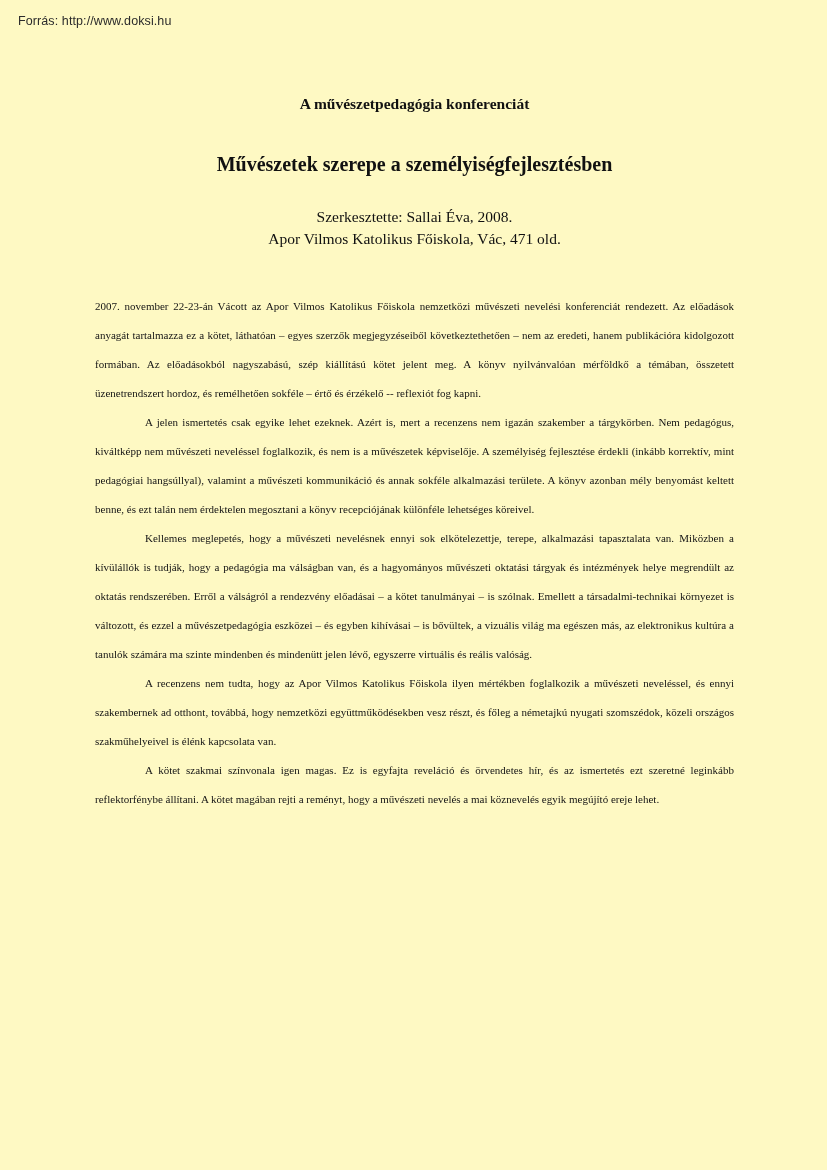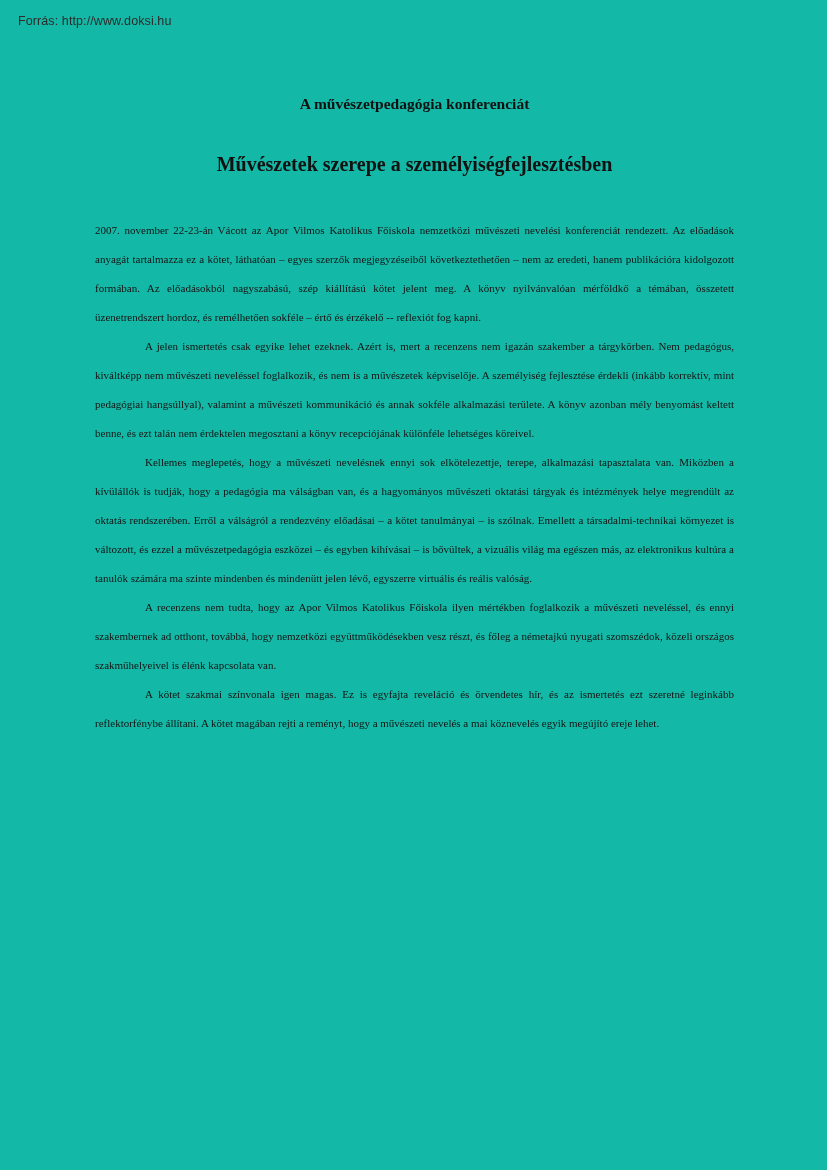--- a/index.html
+++ b/index.html
@@ -6,21 +6,21 @@
   html, body {
     margin: 0;
     padding: 0;
     background: #ffffff;
   }
   .page {
     position: relative;
     width: 827px;
     height: 1170px;
     margin: 0 auto;
-    background: #14b8a6;
+    background: #fef9c3;
     overflow: hidden;
     box-sizing: border-box;
   }
 
   
   .source-header {
     position: absolute;
     left: 18px;
     top: 13px;
     font-family: "Liberation Sans", "DejaVu Sans", sans-serif;
@@ -93,20 +93,24 @@
 
 <div class="page">
 
   <div class="source-header">Forrás: http://www.doksi.hu</div>
 
   <div class="content">
 
     <div class="title-block">
       <h1 class="doc-title">A művészetpedagógia konferenciát</h1>
       <h2 class="doc-subtitle">Művészetek szerepe a személyiségfejlesztésben</h2>
+      <div class="credits">
+        <p class="credit-line">Szerkesztette: Sallai Éva, 2008.</p>
+        <p class="credit-line">Apor Vilmos Katolikus Főiskola, Vác, 471 old.</p>
+      </div>
     </div>
 
     <div class="body-text">
       <p>2007. november 22-23-án Vácott az Apor Vilmos Katolikus Főiskola nemzetközi művészeti nevelési konferenciát rendezett. Az előadások anyagát tartalmazza ez a kötet, láthatóan – egyes szerzők megjegyzéseiből következtethetően – nem az eredeti, hanem publikációra kidolgozott formában. Az előadásokból nagyszabású, szép kiállítású kötet jelent meg. A könyv nyilvánvalóan mérföldkő a témában, összetett üzenetrendszert hordoz, és remélhetően sokféle – értő és érzékelő -- reflexiót fog kapni.</p>
       <p class="indented">A jelen ismertetés csak egyike lehet ezeknek. Azért is, mert a recenzens nem igazán szakember a tárgykörben. Nem pedagógus, kiváltképp nem művészeti neveléssel foglalkozik, és nem is a művészetek képviselője. A személyiség fejlesztése érdekli (inkább korrektív, mint pedagógiai hangsúllyal), valamint a művészeti kommunikáció és annak sokféle alkalmazási területe. A könyv azonban mély benyomást keltett benne, és ezt talán nem érdektelen megosztani a könyv recepciójának különféle lehetséges köreivel.</p>
       <p class="indented">Kellemes meglepetés, hogy a művészeti nevelésnek ennyi sok elkötelezettje, terepe, alkalmazási tapasztalata van. Miközben a kívülállók is tudják, hogy a pedagógia ma válságban van, és a hagyományos művészeti oktatási tárgyak és intézmények helye megrendült az oktatás rendszerében. Erről a válságról a rendezvény előadásai – a kötet tanulmányai – is szólnak. Emellett a társadalmi-technikai környezet is változott, és ezzel a művészetpedagógia eszközei – és egyben kihívásai – is bővültek, a vizuális világ ma egészen más, az elektronikus kultúra a tanulók számára ma szinte mindenben és mindenütt jelen lévő, egyszerre virtuális és reális valóság.</p>
       <p class="indented">A recenzens nem tudta, hogy az Apor Vilmos Katolikus Főiskola ilyen mértékben foglalkozik a művészeti neveléssel, és ennyi szakembernek ad otthont, továbbá, hogy nemzetközi együttműködésekben vesz részt, és főleg a németajkú nyugati szomszédok, közeli országos szakműhelyeivel is élénk kapcsolata van.</p>
       <p class="indented">A kötet szakmai színvonala igen magas. Ez is egyfajta reveláció és örvendetes hír, és az ismertetés ezt szeretné leginkább reflektorfénybe állítani. A kötet magában rejti a reményt, hogy a művészeti nevelés a mai köznevelés egyik megújító ereje lehet.</p>
     </div>
 

